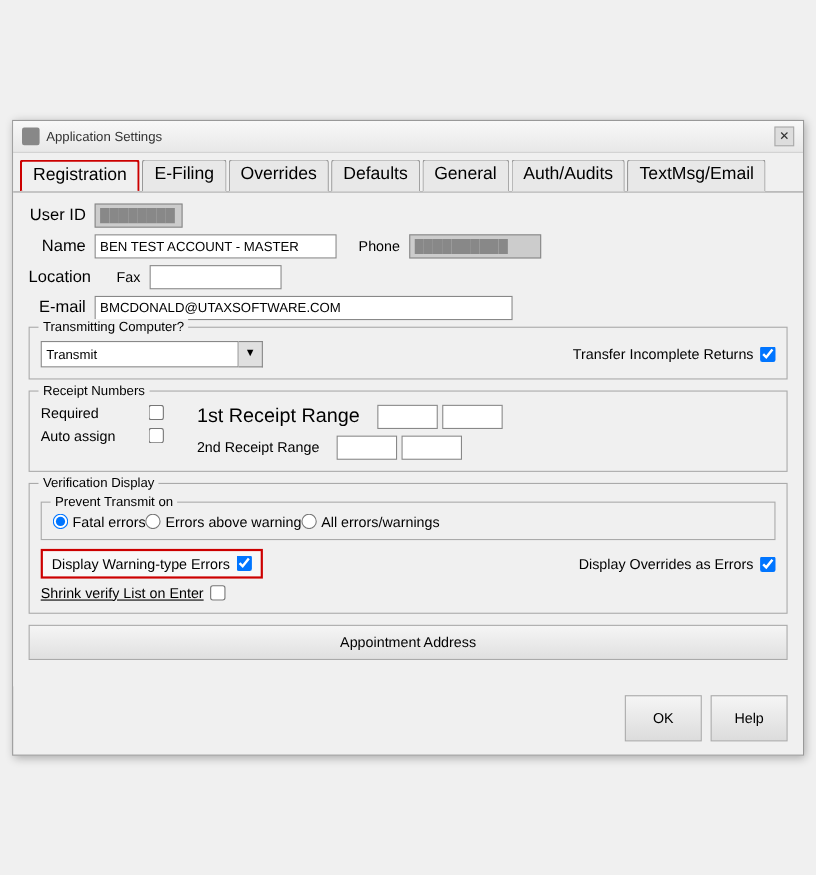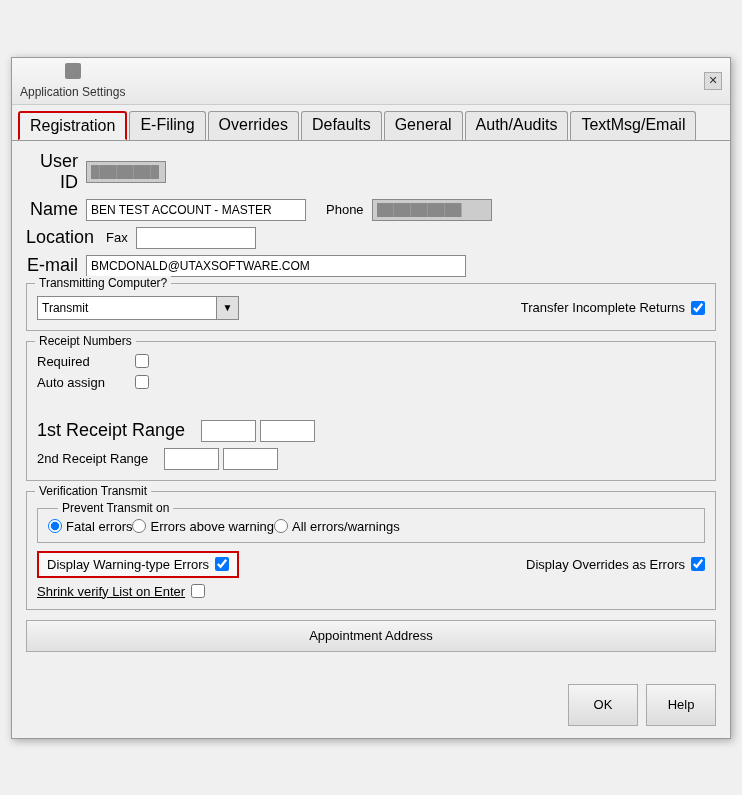--- a/index.html
+++ b/index.html
@@ -24,21 +24,20 @@
       border-bottom: 1px solid #ccc;
       padding: 5px 8px;
       display: flex;
       align-items: center;
       justify-content: space-between;
     }
     .title-bar-left {
       display: flex;
       align-items: center;
       gap: 6px;
-      flex-direction: column;
     }
     .title-bar-icon {
       width: 16px;
       height: 16px;
       background: #888;
       border-radius: 2px;
     }
     .title-bar-text {
       font-size: 12px;
       color: #333;
@@ -84,21 +83,21 @@
     }
     .form-row {
       display: flex;
       align-items: center;
       margin-bottom: 6px;
     }
     .form-label {
       width: 60px;
       text-align: right;
       padding-right: 8px;
-      font-size: 18px;
+      font-size: 15px;
       color: #000;
     }
     .form-input {
       height: 22px;
       border: 1px solid #888;
       background: white;
       padding: 2px 4px;
       font-size: 12px;
       color: #000;
     }
@@ -207,21 +206,21 @@
     .prevent-box {
       border: 1px solid #aaa;
       padding: 6px 10px 8px 10px;
       margin-top: 8px;
       margin-bottom: 8px;
       position: relative;
     }
     .prevent-title {
       position: absolute;
       top: -8px;
-      left: 20px;
+      left: 8px;
       background: #f0f0f0;
       padding: 0 4px;
       font-size: 12px;
     }
     .radio-row {
       display: flex;
       align-items: center;
       margin-top: 4px;
       font-size: 13px;
     }
@@ -243,21 +242,21 @@
     .warning-left {
       display: flex;
       align-items: center;
       gap: 6px;
       border: 2px solid #cc0000;
       padding: 4px 8px;
       background: #f8f8f8;
     }
     .warning-right {
       display: flex;
-      align-items: flex-start;
+      align-items: flex-end;
       gap: 6px;
       font-size: 13px;
     }
     .shrink-row {
       display: flex;
       align-items: center;
       gap: 6px;
       margin-top: 6px;
       font-size: 13px;
       text-decoration: underline;
@@ -357,21 +356,21 @@
         <div class="transfer-row">
           <span>Transfer Incomplete Returns</span>
           <input type="checkbox" class="checkbox-input" checked="" style="">
         </div>
       </div>
     </div>
 
     
     <div class="section-box">
       <span class="section-title">Receipt Numbers</span>
-      <div style="display:flex; gap:30px; margin-top:4px;flex-direction:column;">
+      <div style="display:flex; gap:30px; margin-top:4px;">
         <div style="display:flex; flex-direction:column; gap:6px;">
           <div class="receipt-row">
             <span class="receipt-label">Required</span>
             <input type="checkbox" class="checkbox-input" style="">
           </div>
           <div class="receipt-row">
             <span class="receipt-label">Auto assign</span>
             <input type="checkbox" class="checkbox-input" style="">
           </div>
         </div>
@@ -389,21 +388,21 @@
               <input type="text" class="range-input" style="">
               <input type="text" class="range-input" style="">
             </div>
           </div>
         </div>
       </div>
     </div>
 
     
     <div class="verification-box">
-      <span class="section-title">Verification Transmit</span>
+      <span class="section-title">Verification Display</span>
 
       <div class="prevent-box">
         <span class="prevent-title">Prevent Transmit on</span>
         <div class="radio-row">
           <div class="radio-item">
             <input type="radio" class="radio-input" name="prevent" checked="" style="">
             <span>Fatal errors</span>
           </div>
           <div class="radio-item">
             <input type="radio" class="radio-input" name="prevent" style="">

